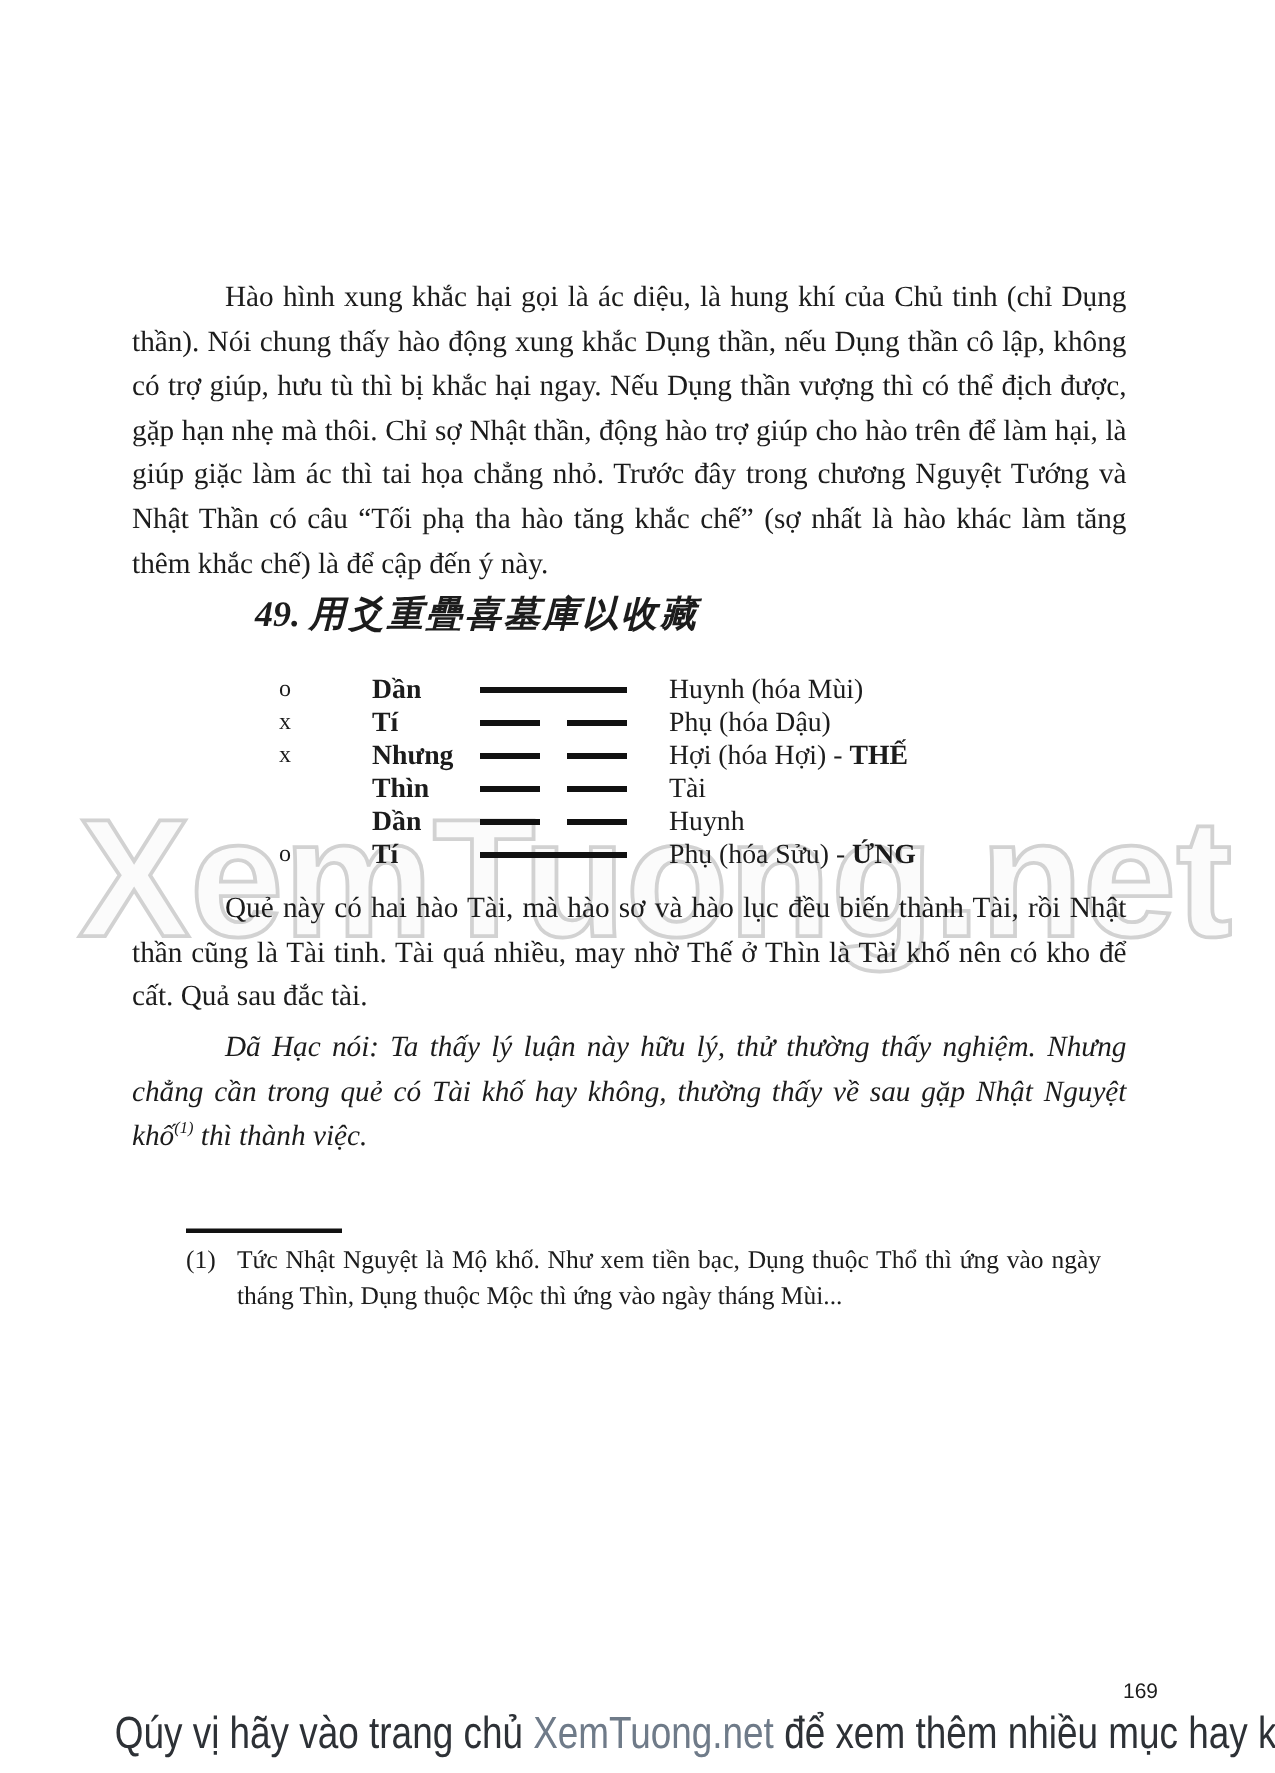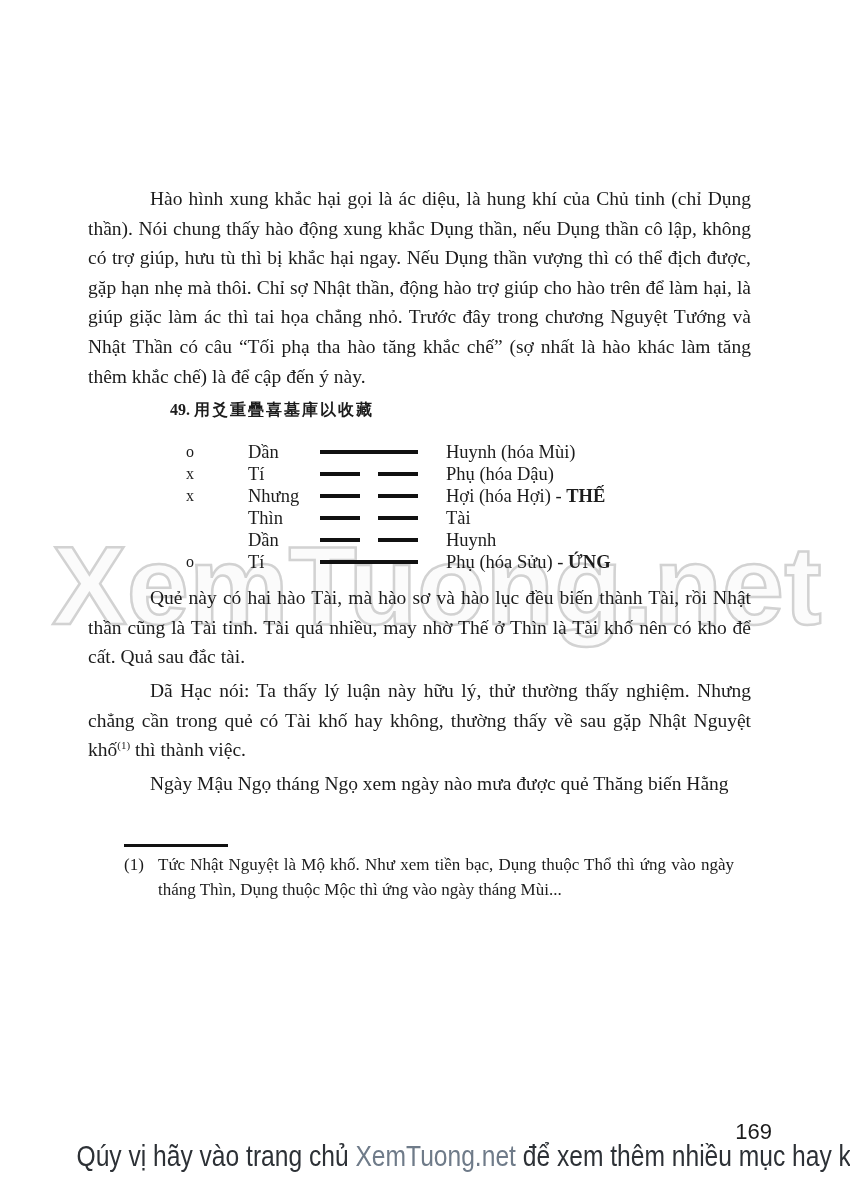--- a/index.html
+++ b/index.html
@@ -22,60 +22,61 @@
   
   .content{
     position:absolute;left:88px;top:0;width:663px;z-index:1;margin-top:44px;
   }
   .para{
     font-size:19.5px;line-height:29.6px;text-align:justify;
     text-indent:62px;margin:0;
   }
   .p1{margin-top:140px;}
   .heading{
-    margin-top:4px;font-size:16px;line-height:30px;font-weight:bold;
+    margin-top:4px;font-size:24px;line-height:30px;font-weight:bold;
     text-indent:82px;
+    font-style:italic;
   }
   .heading .cjk{font-weight:bold;letter-spacing:2px;}
   .single{text-indent:68px;}
   .p2{margin-top:8px;}
   .p3{margin-top:7px;}
   .p4{margin-top:5px;}
   .p5{margin-top:4px;}
   .p6{margin-top:4px;}
   .p7{margin-top:10px;}
-  .p8{margin-top:4px;}
+  .p8{margin-top:4px;font-style:italic;}
   .p9{margin-top:4px;}
   sup{font-size:11px;line-height:0;vertical-align:super;}
   
   .hexagram{margin-top:8px;}
   .hx-row{
     display:flex;align-items:center;height:22px;padding-left:98px;
     font-size:18.5px;
   }
   .hx-marker{width:62px;font-size:16px;}
-  .hx-branch{width:72px;}
+  .hx-branch{width:72px;font-weight:bold;}
   .hx-line{width:98px;height:4px;display:flex;justify-content:space-between;flex:0 0 auto;}
   .hx-line.solid{background:#111;}
   .hx-line.broken{background:transparent;}
   .hx-line.broken .seg{width:40px;height:4px;background:#111;}
   .hx-label{margin-left:28px;white-space:nowrap;}
   .hx-label b{font-weight:bold;}
   
   .fn-rule{margin:46px 0 0 36px;width:104px;height:3px;background:#111;}
   .footnote{
     margin:6px 0 0 36px;width:610px;display:flex;
     font-size:17px;line-height:24.5px;text-align:justify;
   }
   .fn-marker{flex:0 0 34px;}
   .fn-text{flex:1;}
   
   .page-number{
     position:absolute;top:1119px;right:78px;z-index:1;
-    font-family:"Liberation Sans", sans-serif;font-size:22px;color:#1c1c1c;
+    font-family:"Liberation Sans", sans-serif;font-size:14px;color:#1c1c1c;
   }
   .site-footer{
     position:absolute;top:1139px;left:0;width:850px;z-index:1;
     text-align:center;white-space:nowrap;
     font-family:"Liberation Sans", sans-serif;font-size:30px;
     transform:scaleX(0.82);transform-origin:50% 50%;
     color:var(--footer-text,#2d3136);
   }
   .site-footer .brand{color:var(--footer-brand,#6f7b89);}
 </style>
@@ -143,21 +144,20 @@
       <span class="hx-branch">Tí</span>
       <span class="hx-line solid"></span>
       <span class="hx-label"><span>Phụ (hóa Sửu)</span><span> - </span><b>ỨNG</b></span>
     </div>
   </div>
 
   <p class="para p7">Quẻ này có hai hào Tài, mà hào sơ và hào lục đều biến thành Tài, rồi Nhật thần cũng là Tài tinh. Tài quá nhiều, may nhờ Thế ở Thìn là Tài khố nên có kho để cất. Quả sau đắc tài.</p>
 
   <p class="para p8"><span>Dã Hạc nói: Ta thấy lý luận này hữu lý, thử thường thấy nghiệm. Nhưng chẳng cần trong quẻ có Tài khố hay không, thường thấy về sau gặp Nhật Nguyệt khố</span><sup>(1)</sup><span> thì thành việc.</span></p>
 
-  <p class="para p9">Ngày Mậu Ngọ tháng Ngọ xem ngày nào mưa được quẻ Thăng biến Hằng</p>
 
   <div class="fn-rule"></div>
 
   <div class="footnote">
     <span class="fn-marker">(1)</span>
     <span class="fn-text">Tức Nhật Nguyệt là Mộ khố. Như xem tiền bạc, Dụng thuộc Thổ thì ứng vào ngày tháng Thìn, Dụng thuộc Mộc thì ứng vào ngày tháng Mùi...</span>
   </div>
 
 </div>
 

